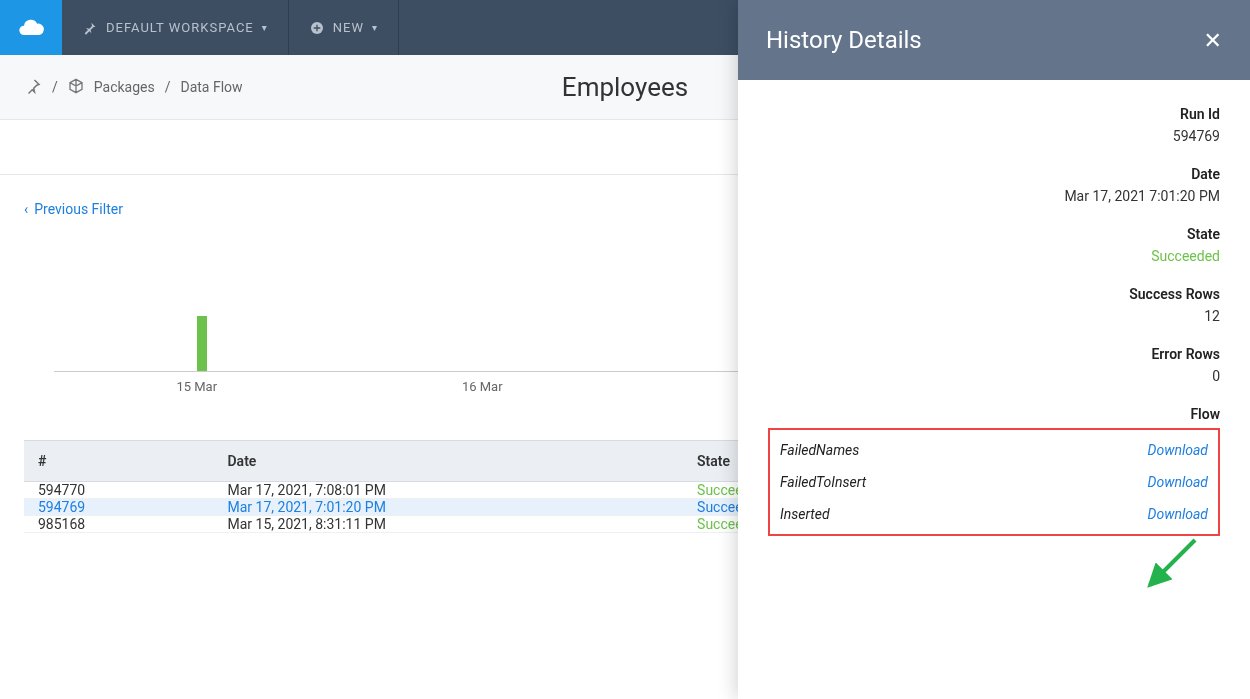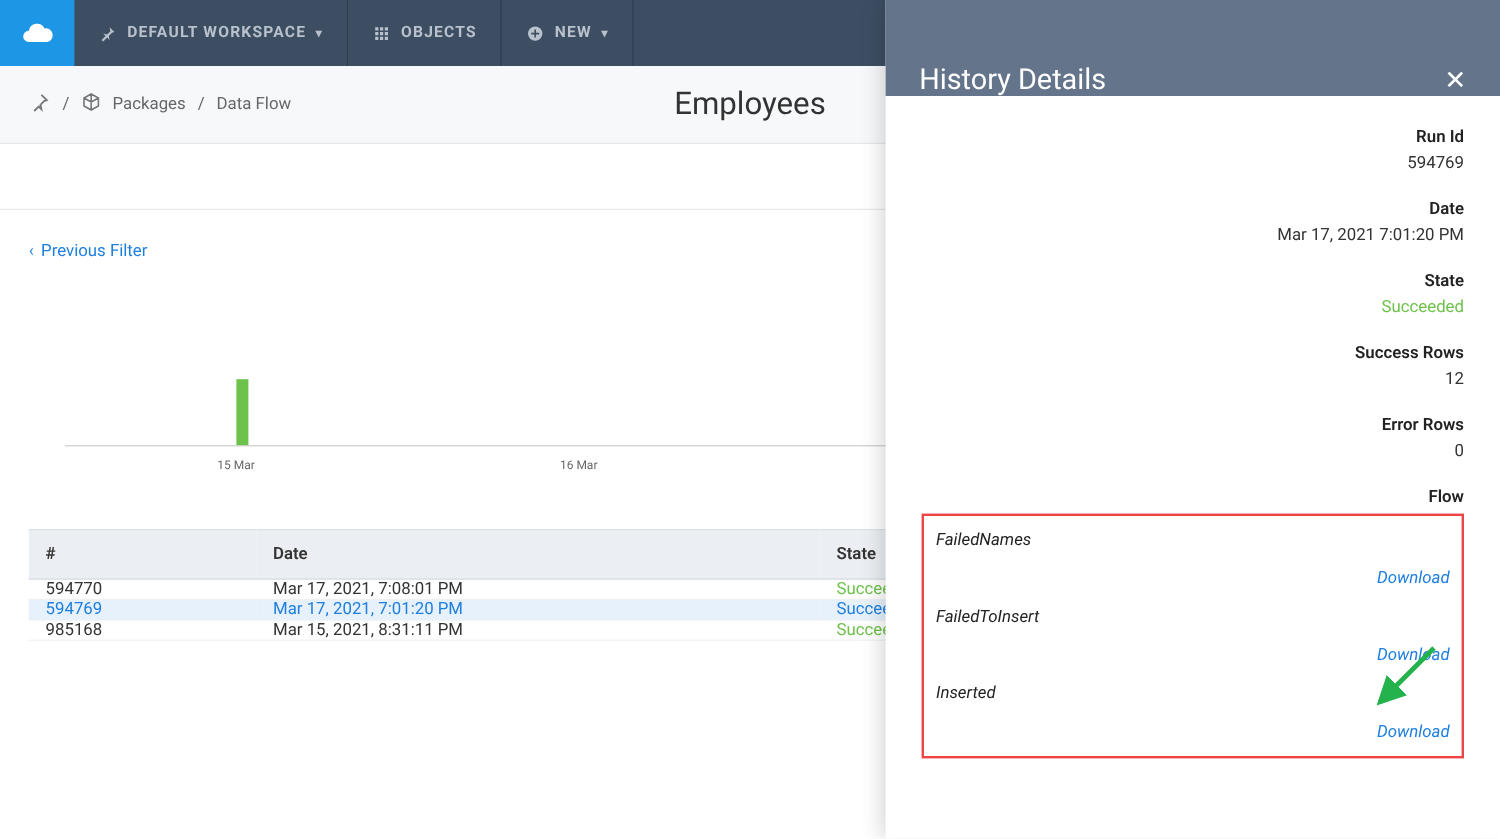--- a/index.html
+++ b/index.html
@@ -1,18 +1,18 @@
 <!DOCTYPE html>
 <html><head>
 <meta charset="utf-8">
 <style>
   * { box-sizing: border-box; margin: 0; padding: 0; }
   body { font-family: -apple-system, BlinkMacSystemFont, "Segoe UI", Roboto, sans-serif; color:#333; background:#fff; width:1250px; height:699px; overflow:hidden; position:relative;}
   
-  .topbar { height:55px; background:#3d4e63; display:flex; align-items:stretch;font-weight:bold; }
+  .topbar { height:55px; background:#3d4e63; display:flex; align-items:stretch; }
   .logo-cell { width:62px; background:#1e96e6; display:flex; align-items:center; justify-content:center; }
   .logo-cell svg { width:28px; height:28px; }
   .nav-item { padding:0 20px; display:flex; align-items:center; gap:8px; color:#b8c1cc; font-size:13px; letter-spacing:1px; border-right:1px solid #2f3e51; cursor:pointer;}
   .nav-item svg { width:16px; height:16px; }
   .chev { font-size:10px; }
   
   .crumb-row { height:65px; display:flex; align-items:center; padding:0 24px; border-bottom:1px solid #e4e8ec; position:relative; background:#f6f8fa;}
   .crumb-left { display:flex; align-items:center; gap:10px; color:#666; font-size:14px;}
   .crumb-left a { color:#666; text-decoration:none; }
   .crumb-title { position:absolute; left:50%; transform:translateX(-50%); font-size:26px; color:#333; font-weight:400;}
@@ -25,45 +25,45 @@
   .filter-row { display:flex; align-items:center; justify-content:space-between; margin-bottom:20px;}
   .prev-filter { color:#1e7fe0; font-size:14px; display:flex; align-items:center; gap:6px; cursor:pointer;}
   .seg { display:flex; border:1px solid #d5dbe0; border-radius:4px; overflow:hidden;}
   .seg-btn { padding:7px 16px; font-size:13px; color:#7a8591; background:#f1f3f5; border-left:1px solid #d5dbe0; cursor:pointer;}
   .seg-btn:first-child { border-left:none; }
   .seg-btn.active { color:#1e7fe0; background:#fff; border:1px solid #1e7fe0; border-radius:4px; margin:-1px;}
   
   .chart-wrap { height:150px; position:relative; margin:0 30px 10px 30px;}
   .chart-axis { position:absolute; left:0; right:0; bottom:22px; height:1px; background:#ccc;}
   .chart-bar { position:absolute; bottom:23px; width:10px; background:#6cc24a;}
-  .chart-tick { position:absolute; bottom:0; font-size:10px; color:#666; transform:translateX(-50%);}
+  .chart-tick { position:absolute; bottom:0; font-size:13px; color:#666; transform:translateX(-50%);}
   .chart-summary { text-align:right; padding-right:40px; color:#666; font-size:14px; display:flex; justify-content:flex-end; align-items:center; gap:8px; margin-bottom:20px;}
   .chart-summary .bars-icon { color:#6cc24a; font-weight:bold; letter-spacing:-2px;}
   
   table { width:100%; border-collapse:collapse; font-size:14px;}
   thead th { text-align:left; padding:12px 14px; background:#ebeff3; color:#333; font-weight:600; border-top:1px solid #d5dbe0; border-bottom:1px solid #d5dbe0;}
   tbody td { padding:0 14px; border-bottom:1px solid #eef1f4;}
   tbody tr.selected { background:#e6f1fb;}
   tbody tr.selected td { color:#1e7fe0;}
   .state-ok { color:#6cc24a;}
   .link { color:#1e7fe0; cursor:pointer;}
   
   .pager { display:flex; justify-content:flex-end; margin-top:14px;}
   .pager-sel { border:1px solid #d5dbe0; border-radius:4px; padding:8px 14px; font-size:13px; color:#555; display:flex; align-items:center; gap:10px; cursor:pointer;}
   
   .panel { position:absolute; top:0; right:0; bottom:0; width:512px; background:#fff; box-shadow:-2px 0 18px rgba(0,0,0,.18);}
-  .panel-head { height:80px; background:#64748b; color:#fff; display:flex; align-items:flex-end; justify-content:space-between; padding:0 28px; font-size:24px;}
+  .panel-head { height:80px; background:#64748b; color:#fff; display:flex; align-items:center; justify-content:space-between; padding:0 28px; font-size:24px;}
   .panel-head .close { cursor:pointer; font-size:22px;}
   .panel-body { padding:26px 30px; font-size:14px; color:#222;}
   .field { margin-bottom:22px;text-align:right;}
   .field-label { font-weight:600; margin-bottom:6px; color:#222;}
   .field-val { color:#333;}
   .field-val.ok { color:#6cc24a;}
   .log-row { display:flex; justify-content:space-between; padding:8px 0;}
-  .log-row a { color:#1e7fe0; text-decoration:none; cursor:pointer;margin-top:32px;}
+  .log-row a { color:#1e7fe0; text-decoration:none; cursor:pointer;}
   .logs-box { border:2px solid #ef4444; padding:4px 10px; margin-top:6px;font-style:italic;}
   
   .arrow { position:absolute; right:50px; top:535px; pointer-events:none;}
   .arrow svg { width:60px; height:60px;}
   .pin-icon{display:inline-block;}
 </style>
 </head>
 <body>
 
 <div class="topbar">
@@ -71,26 +71,20 @@
     <svg viewBox="0 0 24 24">
         <path fill="#fff" d="M19 18H6a4 4 0 010-8 6 6 0 0111.3-1.7A4.5 4.5 0 0119 18z"></path>
       </svg>
   </div>
   <div class="nav-item">
     <svg viewBox="0 0 24 24">
         <path fill="#b8c1cc" d="M14 4l6 6-3 1-4 4 1 5-3-3-5 5-2-2 5-5-3-3 5 1 4-4z"></path>
       </svg>
     <span>DEFAULT WORKSPACE</span>
     <span class="chev">▾</span>
-  </div>
-  <div class="nav-item">
-    <svg viewBox="0 0 24 24">
-        <path fill="#b8c1cc" d="M4 4h4v4H4zM10 4h4v4h-4zM16 4h4v4h-4zM4 10h4v4H4zM10 10h4v4h-4zM16 10h4v4h-4zM4 16h4v4H4zM10 16h4v4h-4zM16 16h4v4h-4z"></path>
-      </svg>
-    <span>OBJECTS</span>
   </div>
   <div class="nav-item">
     <svg viewBox="0 0 24 24">
         <circle cx="12" cy="12" r="9" fill="#b8c1cc"></circle>
         <path d="M12 7v10M7 12h10" stroke="#3d4e63" stroke-width="2"></path>
       </svg>
     <span>NEW</span>
     <span class="chev">▾</span>
   </div>
 </div>

